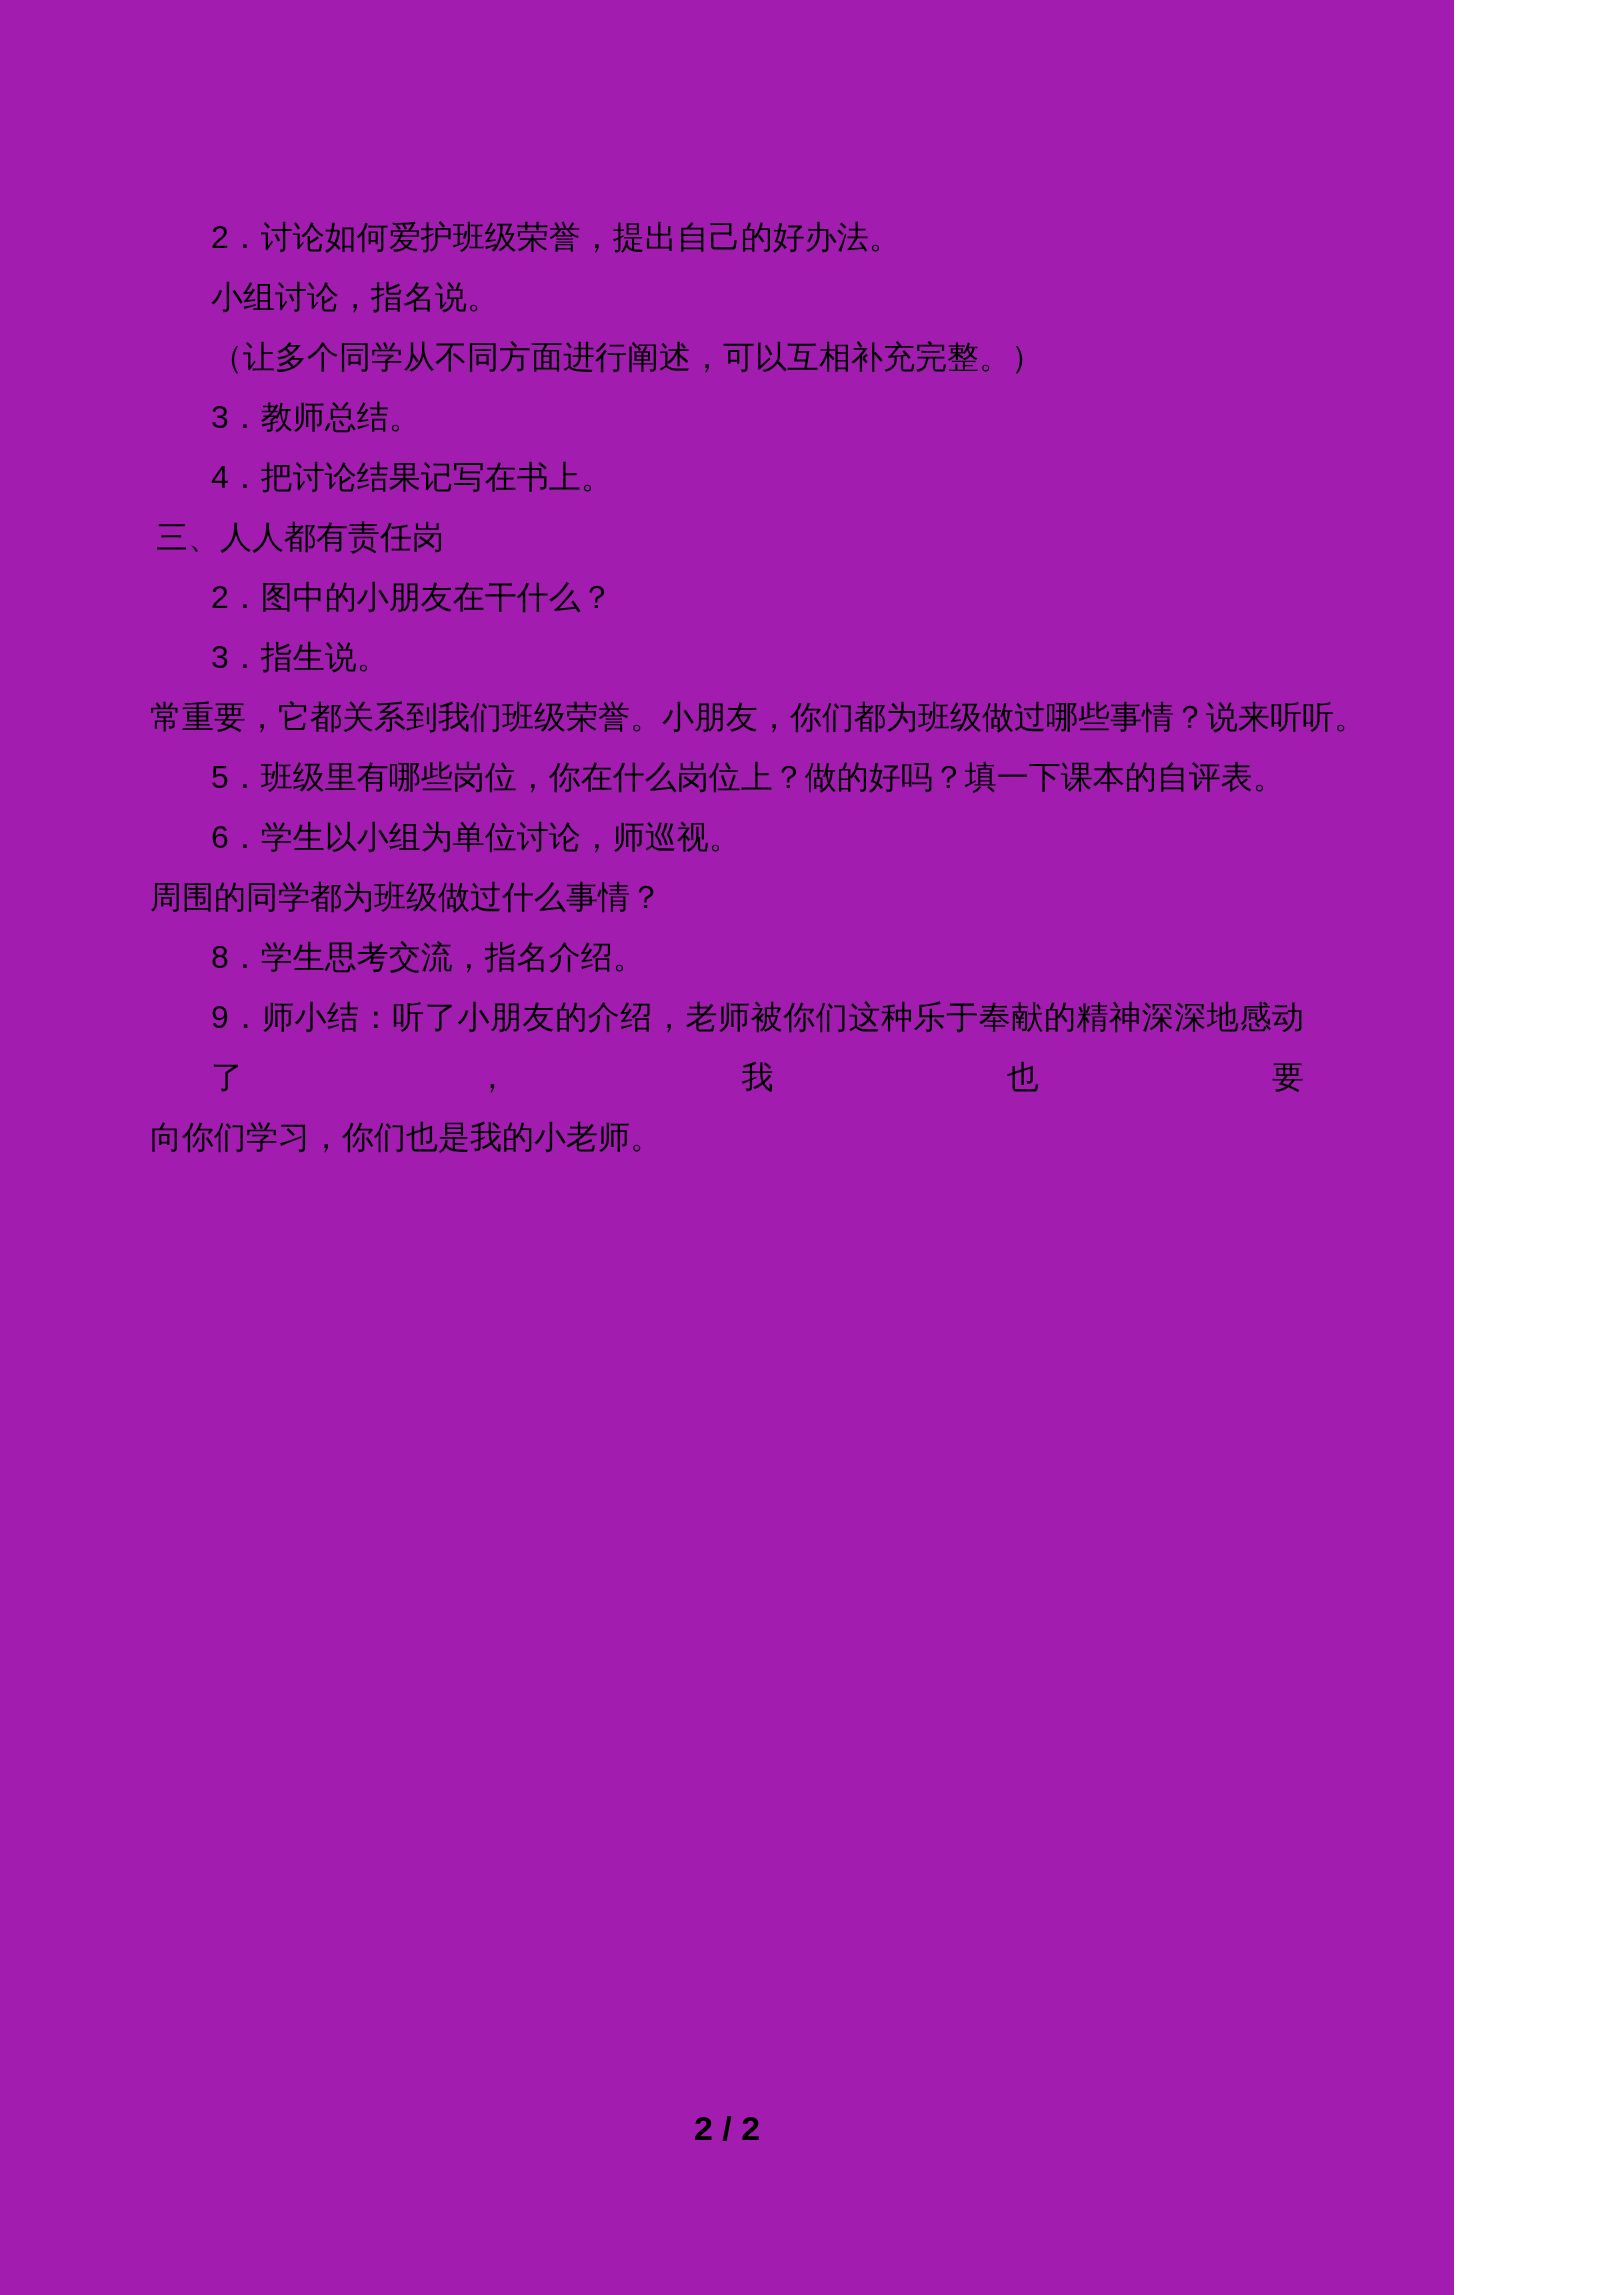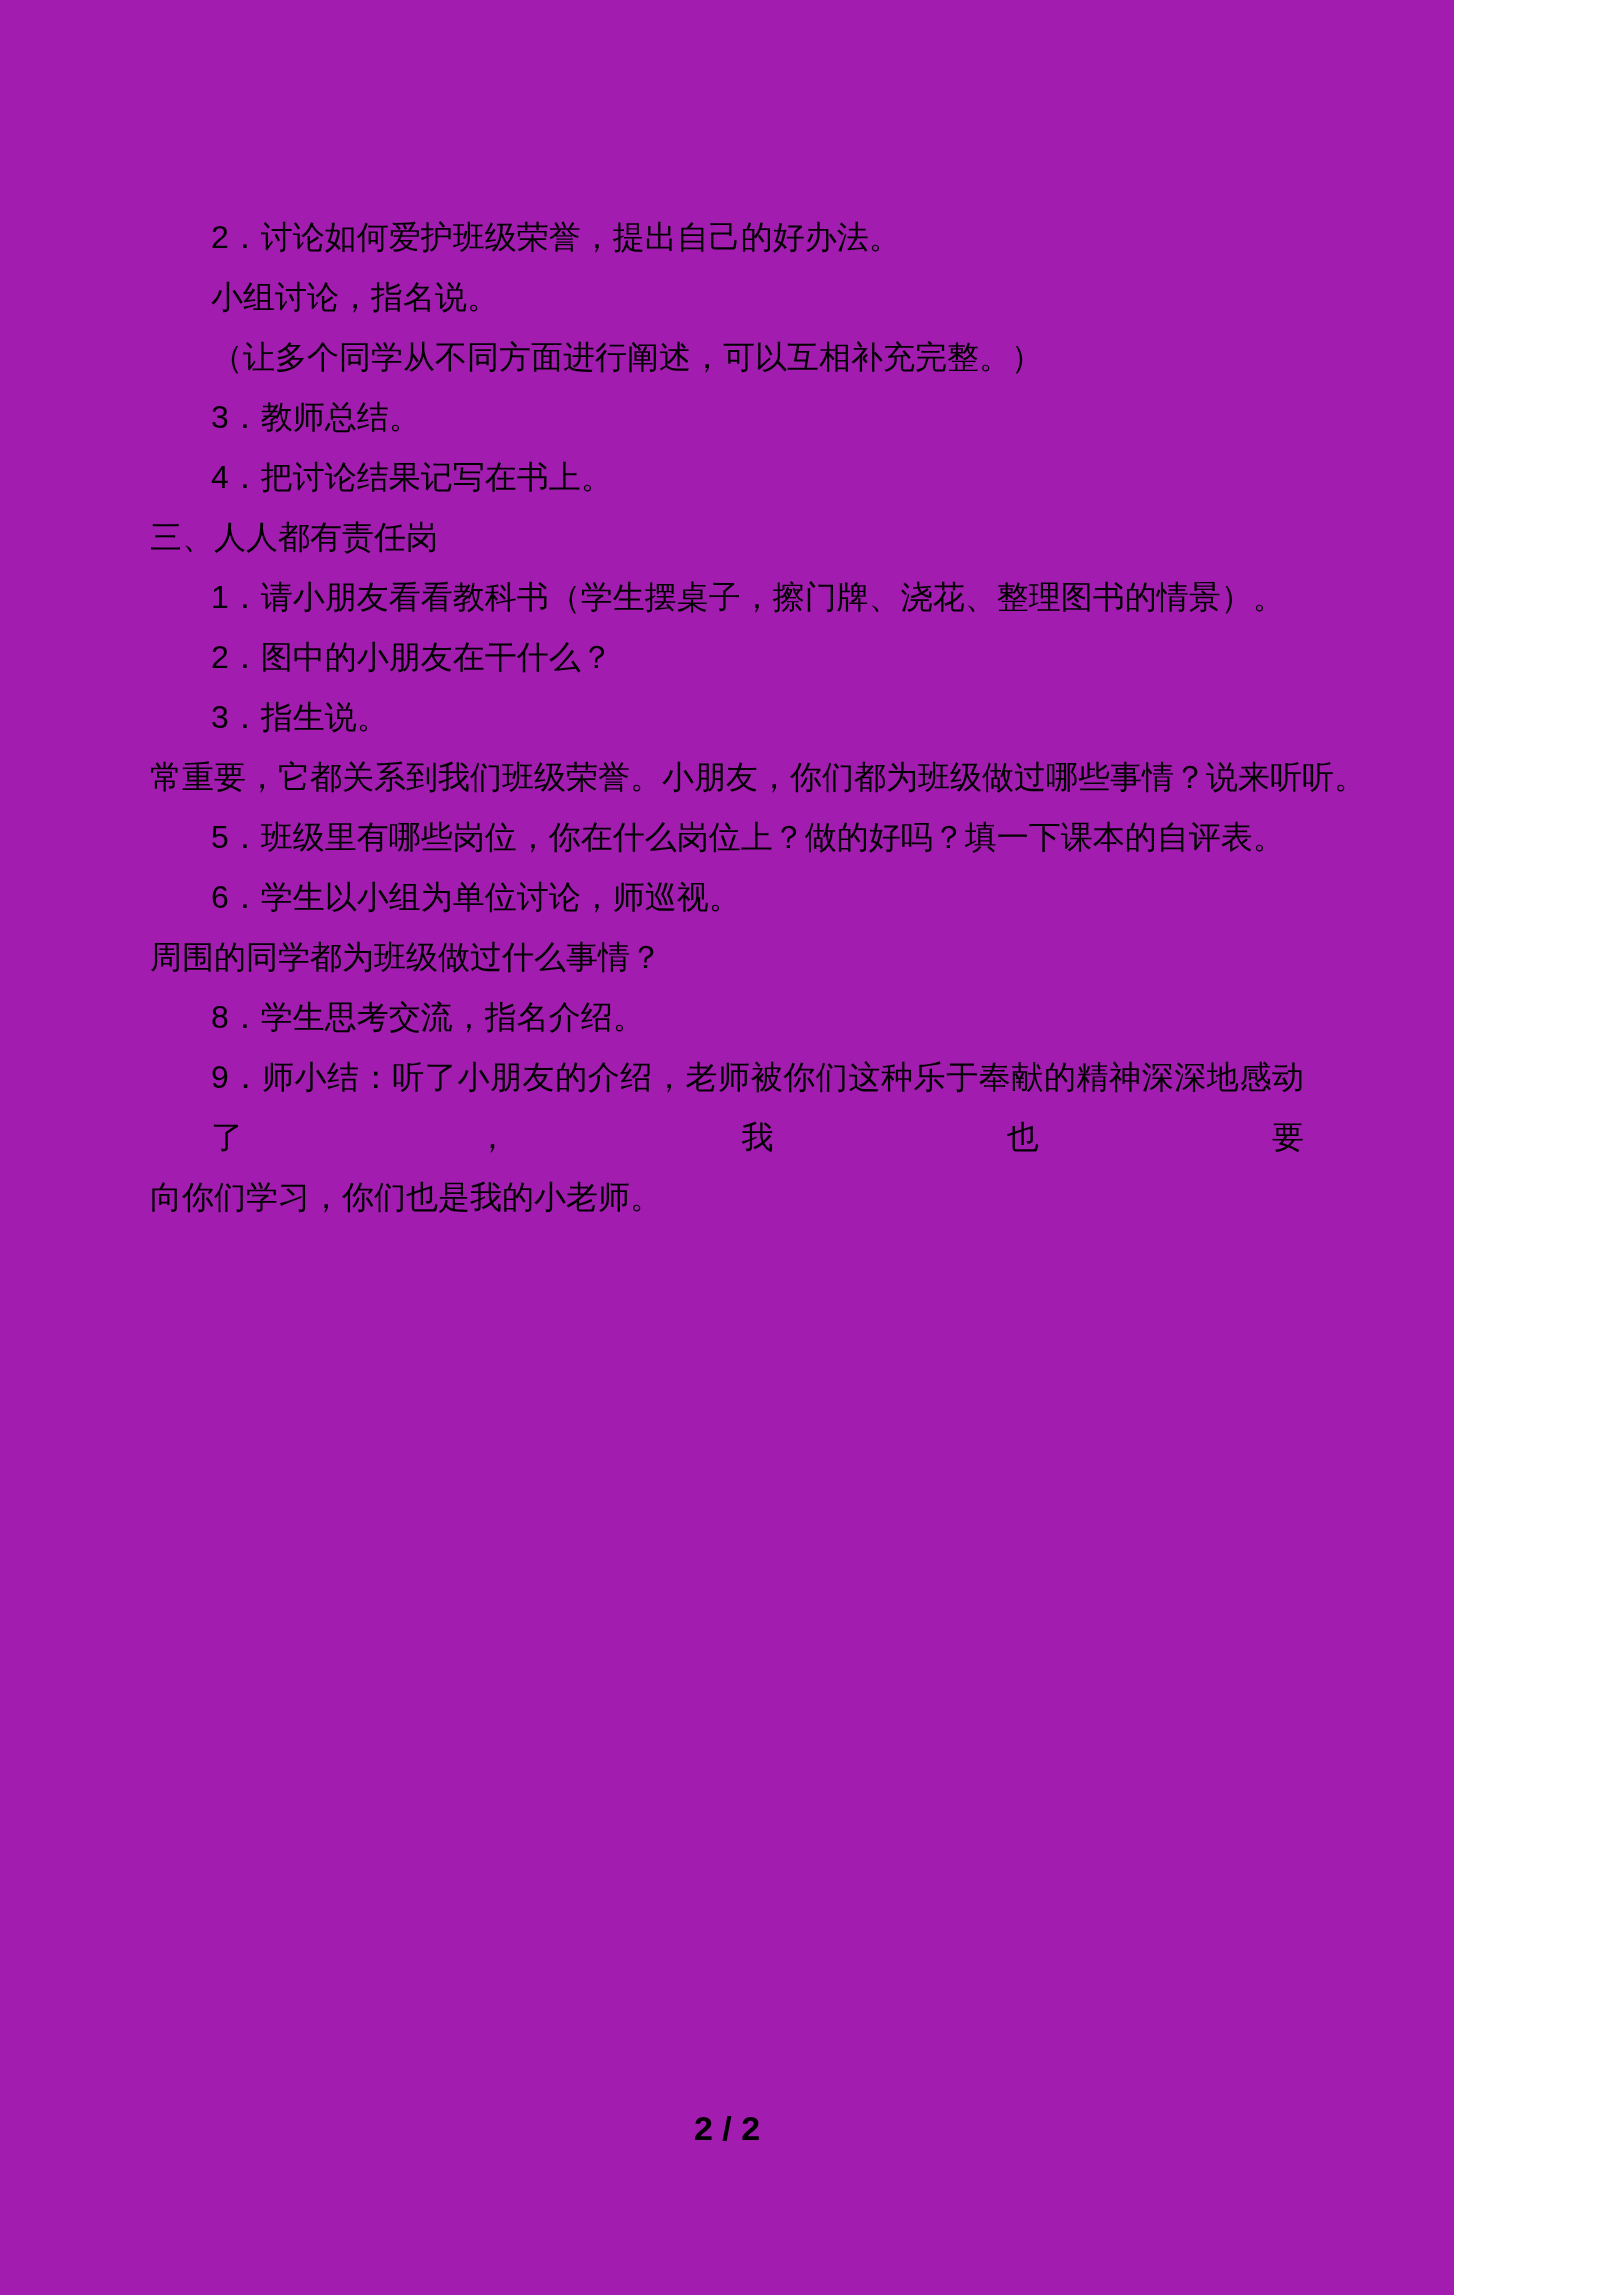--- a/index.html
+++ b/index.html
@@ -36,20 +36,21 @@
     padding-left: 61px;
     white-space: normal;
     text-align: justify;
     text-align-last: justify;
   }
   .doc-line.flush {
     padding-left: 0;
   }
   .doc-line.heading {
     padding-left: 0;
+    margin-left: 6px;
   }
   .footer {
     position: absolute;
     top: 2113px;
     left: 0;
     width: 100%;
     text-align: center;
     font-size: 34px;
     line-height: 31px;
     font-weight: bold;
@@ -60,21 +61,20 @@
 <body>
 
 <div class="page">
   <div class="content" id="doc-body">
       <div class="doc-line indent">2．讨论如何爱护班级荣誉，提出自己的好办法。</div>
       <div class="doc-line indent">小组讨论，指名说。</div>
       <div class="doc-line indent">（让多个同学从不同方面进行阐述，可以互相补充完整。）</div>
       <div class="doc-line indent">3．教师总结。</div>
       <div class="doc-line indent">4．把讨论结果记写在书上。</div>
       <div class="doc-line heading">三、人人都有责任岗</div>
-      <div class="doc-line indent">1．请小朋友看看教科书（学生摆桌子，擦门牌、浇花、整理图书的情景）。</div>
       <div class="doc-line indent">2．图中的小朋友在干什么？</div>
       <div class="doc-line indent">3．指生说。</div>
       <div class="doc-line flush">常重要，它都关系到我们班级荣誉。小朋友，你们都为班级做过哪些事情？说来听听。</div>
       <div class="doc-line indent">5．班级里有哪些岗位，你在什么岗位上？做的好吗？填一下课本的自评表。</div>
       <div class="doc-line indent">6．学生以小组为单位讨论，师巡视。</div>
       <div class="doc-line flush">周围的同学都为班级做过什么事情？</div>
       <div class="doc-line indent">8．学生思考交流，指名介绍。</div>
       <div class="doc-line indent-justify">9．师小结：听了小朋友的介绍，老师被你们这种乐于奉献的精神深深地感动了，我也要</div>
       <div class="doc-line flush">向你们学习，你们也是我的小老师。</div>
     </div>

